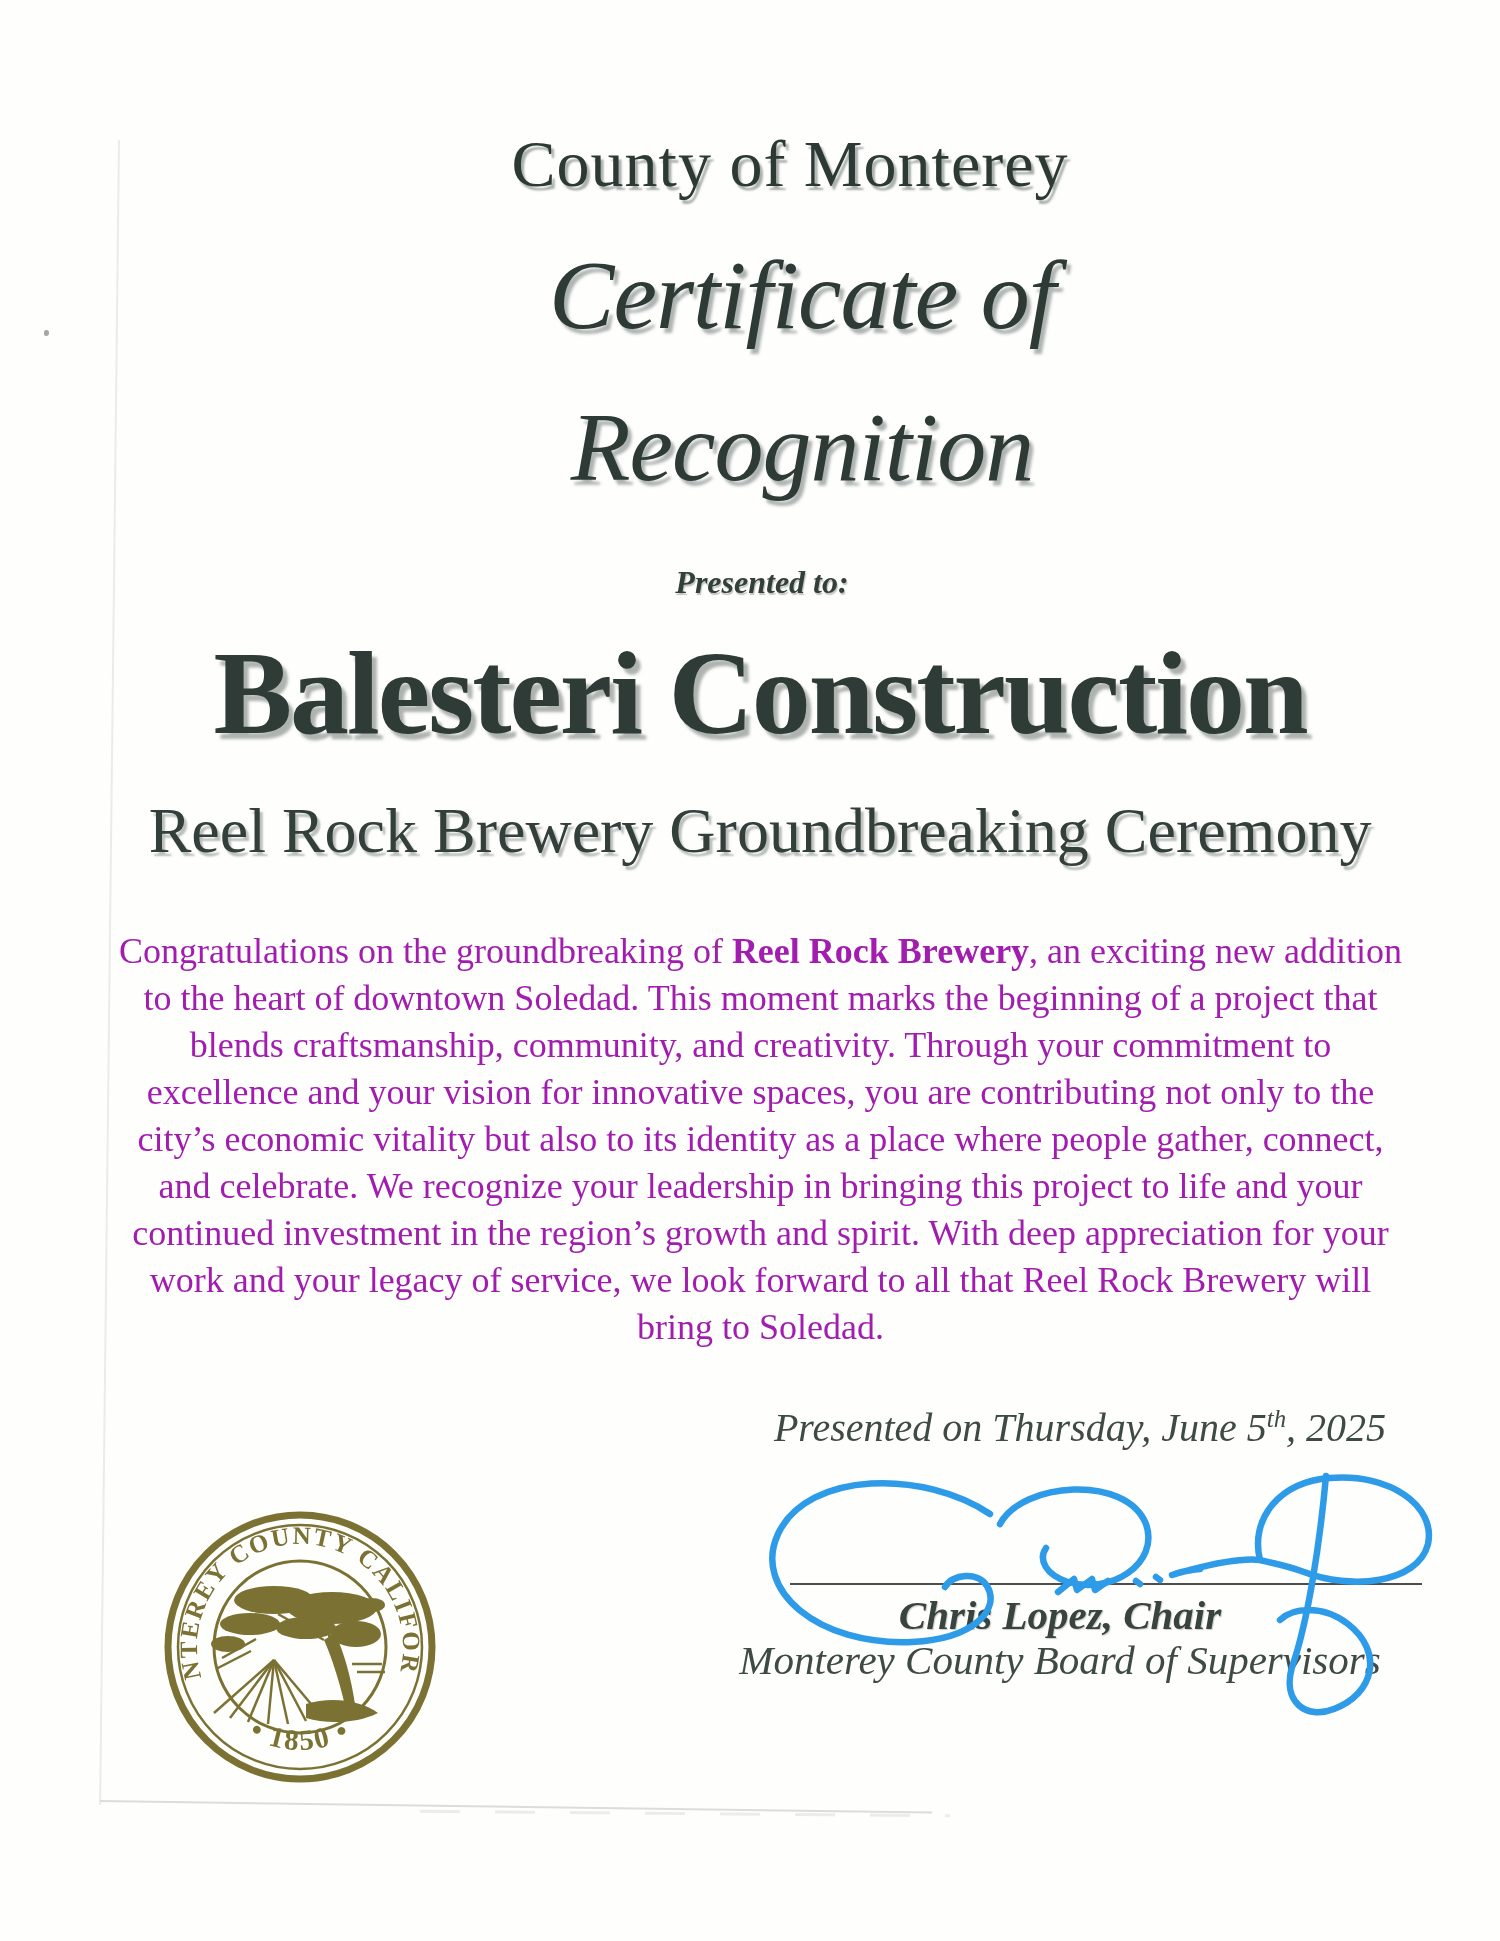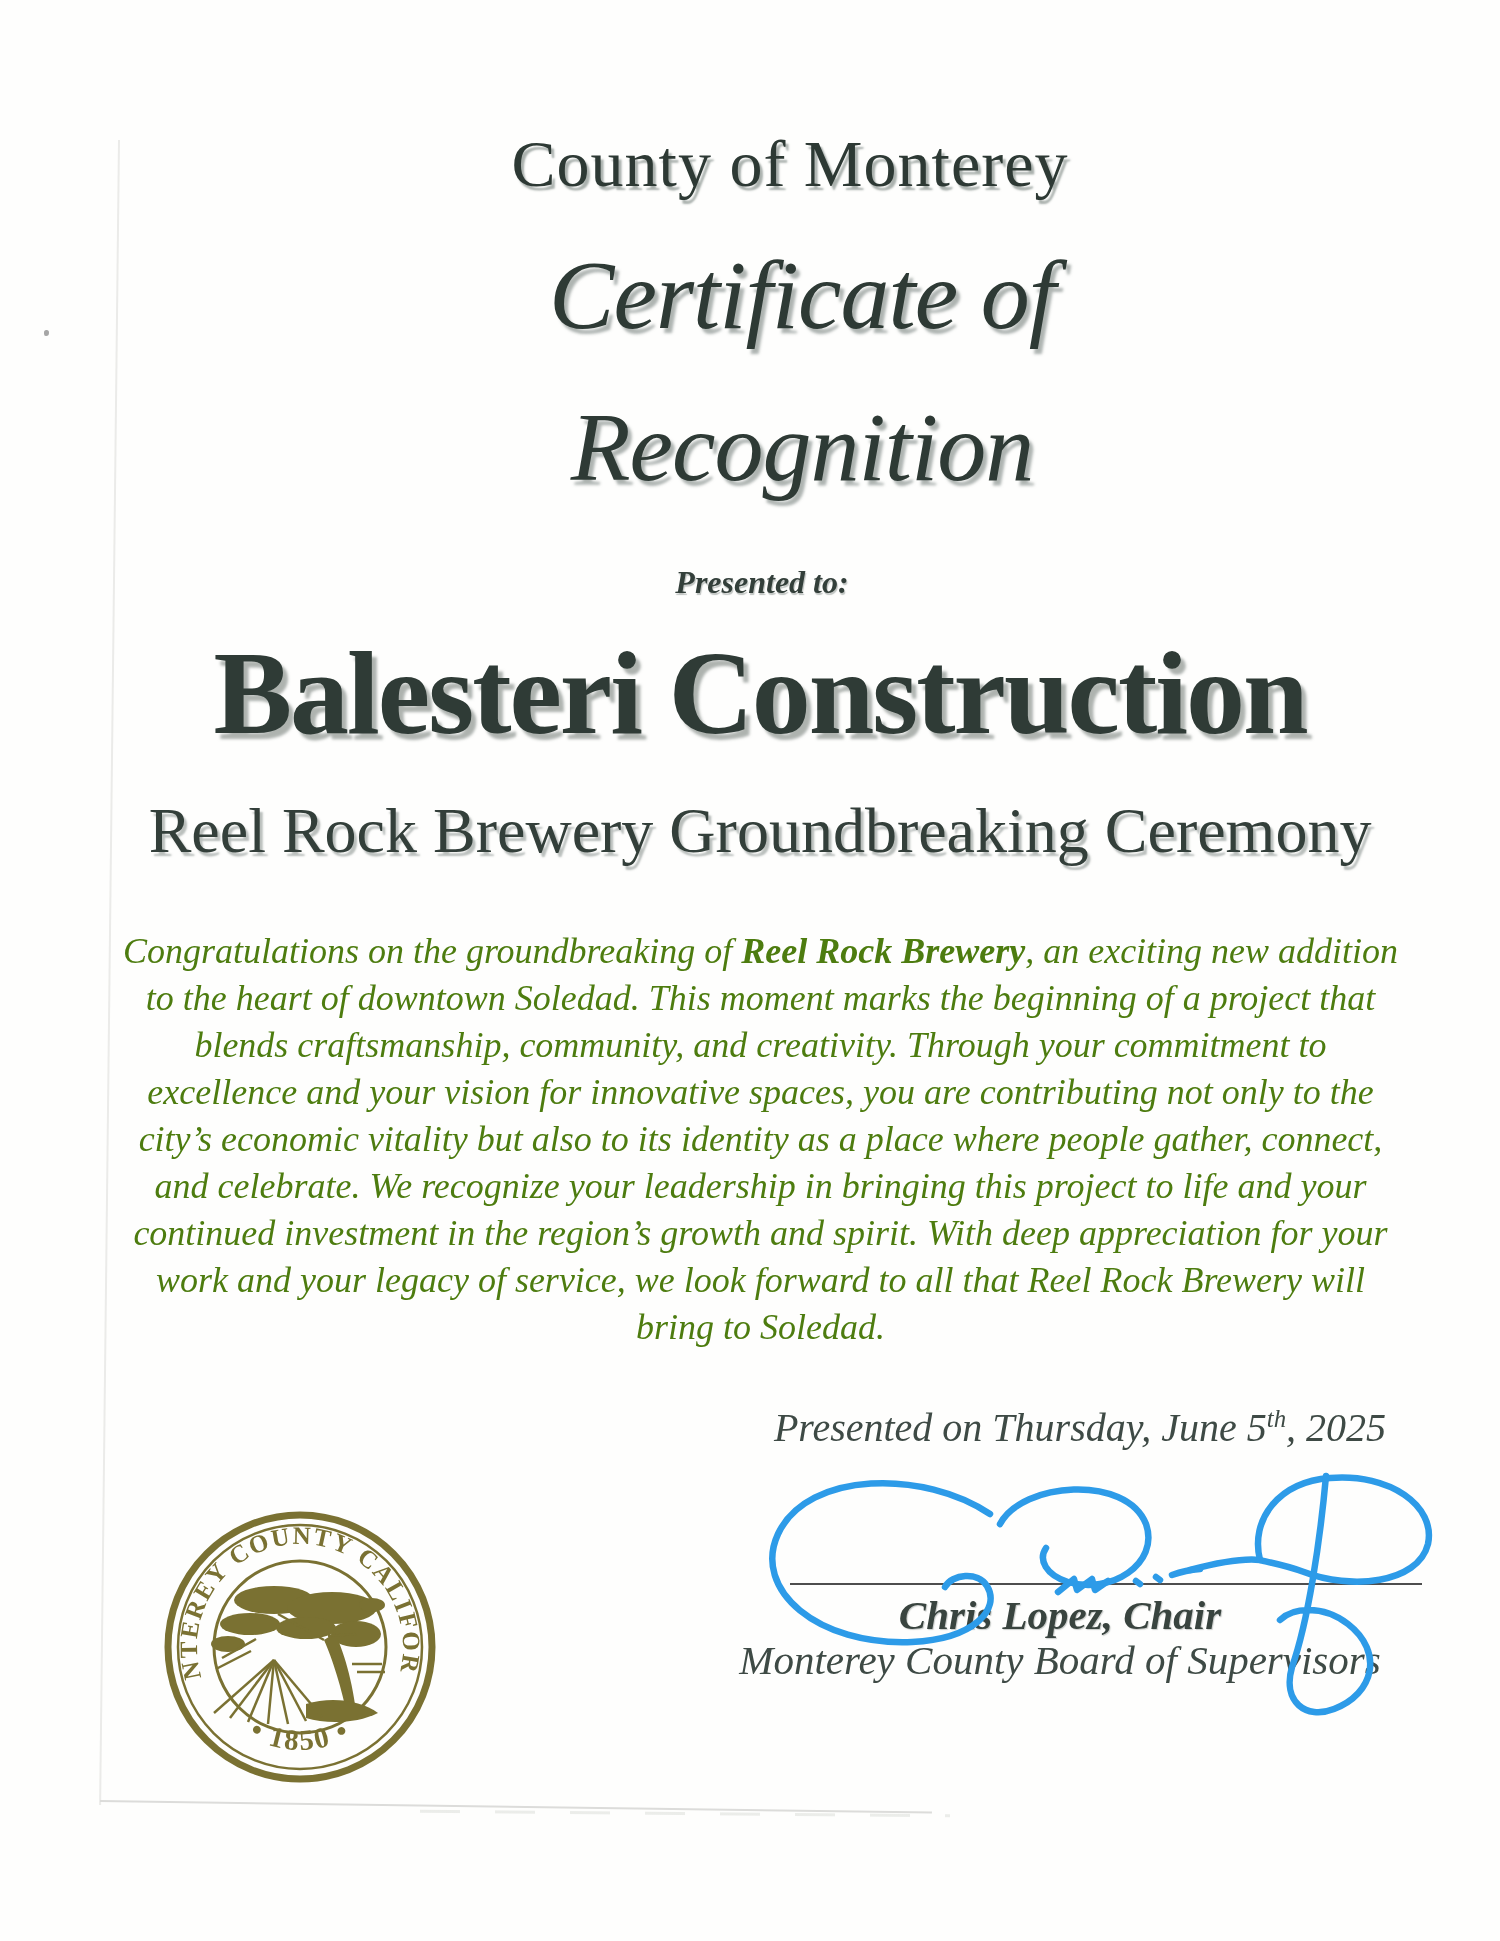--- a/index.html
+++ b/index.html
@@ -39,22 +39,22 @@
     letter-spacing:-2px;
   }
   .event-line{
     top:796px;font-size:64px;line-height:1.1;color:#333f3a;
     transform:translateX(10px);
     text-shadow:3px 4px 2px rgba(130,138,134,.55);
   }
   
   .body-par{
     position:absolute;top:928px;left:118px;width:1285px;
-    font-style:italic;font-size:36px;line-height:47px;
-    text-align:center;color:#4d7c0f;
+    font-size:36px;line-height:47px;
+    text-align:center;color:#a21caf;
   }
   .body-par b{font-weight:bold;}
   
   .date-line{
     position:absolute;top:1380px;left:690px;width:780px;
     text-align:center;font-style:italic;font-size:40px;color:#3e4a45;margin-top:24px;
   }
   .date-line sup{font-size:0.62em;vertical-align:super;line-height:0;}
   
   .sig-rule{

